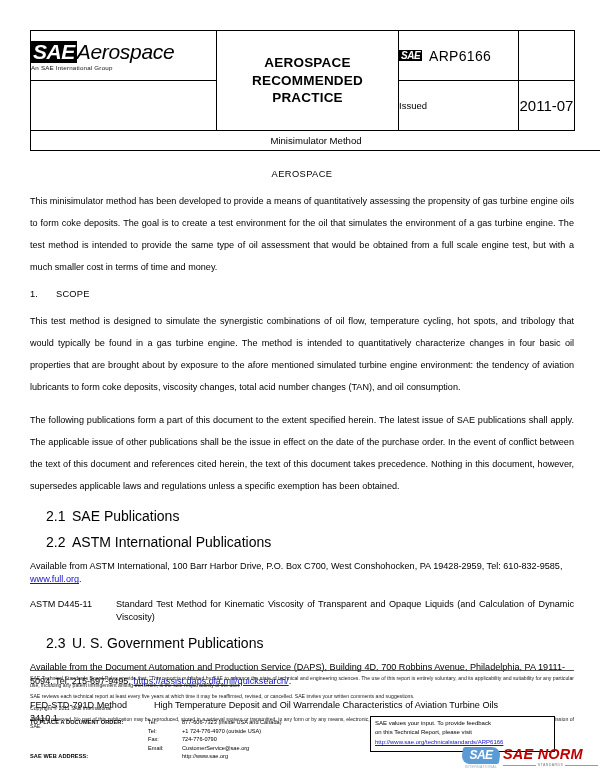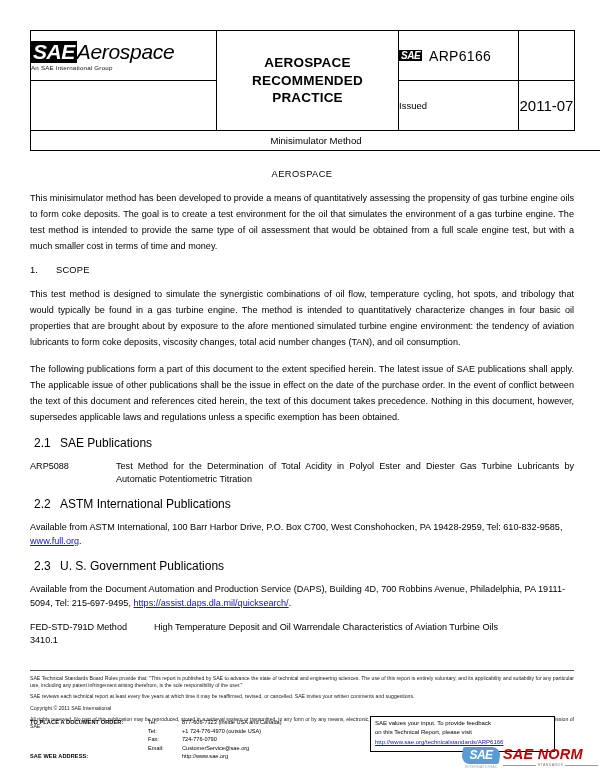--- a/index.html
+++ b/index.html
@@ -85,32 +85,32 @@
   .body { width: 544px; padding-top: 12px; }
   .center-head {
     text-align: center;
     font-size: 9.3px;
     letter-spacing: .4px;
     margin: 6px 0 11px 0;
   }
   p.just {
     text-align: justify;
     font-size: 9.1px;
-    line-height: 16px;
+    line-height: 22px;
     margin: 0 0 11px 0;
   }
   .sec-head {
     font-size: 9.3px;
     margin: 0 0 11px 0;
     letter-spacing: .2px;
   }
   .sec-head .n { display: inline-block; width: 26px; }
   .sub-head {
-    font-size: 12px;
-    margin: 0 0 10px 4px;
+    font-size: 14px;
+    margin: 0 0 10px 16px;
   }
   .sub-head .n { display: inline-block; width: 26px; }
   .avail {
     font-size: 9.1px;
     line-height: 13.4px;
     margin: 0 0 11px 0;
   }
   a.lnk { color: #1414c8; text-decoration: underline; }
 
   
@@ -259,29 +259,29 @@
     <div class="sec-head">
       <span class="n">1.</span><span>SCOPE</span>
     </div>
     <p class="just">This test method is designed to simulate the synergistic combinations of oil flow, temperature cycling, hot spots, and tribology that would typically be found in a gas turbine engine. The method is intended to quantitatively characterize changes in four basic oil properties that are brought about by exposure to the afore mentioned simulated turbine engine environment:  the tendency of aviation lubricants to form coke deposits, viscosity changes, total acid number changes (TAN), and oil consumption.</p>
 
     <p class="just">The following publications form a part of this document to the extent specified herein. The latest issue of SAE publications shall apply. The applicable issue of other publications shall be the issue in effect on the date of the purchase order. In the event of conflict between the text of this document and references cited herein, the text of this document takes precedence. Nothing in this document, however, supersedes applicable laws and regulations unless a specific exemption has been obtained.</p>
 
     <div class="sub-head">
       <span class="n">2.1</span><span>SAE Publications</span>
     </div>
-    <div class="ref">
-      <div class="ref-id w1">ARP5088</div>
-      <div class="ref-txt">Test Method for the Determination of Total Acidity in Polyol Ester and Diester Gas Turbine Lubricants by Automatic Potentiometric Titration</div>
-    </div>
 
     <div class="sub-head">
       <span class="n">2.2</span><span>ASTM International Publications</span>
     </div>
     <div class="avail"><span>Available from ASTM International, 100 Barr Harbor Drive, P.O. Box C700, West Conshohocken, PA 19428-2959, Tel: 610-832-9585, </span><a class="lnk" href="#">www.full.org</a><span>.</span></div>
+    <div class="ref">
+      <div class="ref-id w2">ASTM D445-11</div>
+      <div class="ref-txt">Standard Test Method for Kinematic Viscosity of Transparent and Opaque Liquids (and Calculation of Dynamic Viscosity)</div>
+    </div>
 
     <div class="sub-head">
       <span class="n">2.3</span><span>U. S. Government Publications</span>
     </div>
     <div class="avail"><span>Available from the Document Automation and Production Service (DAPS), Building 4D, 700 Robbins Avenue, Philadelphia, PA 19111-5094, Tel: 215-697-9495, </span><a class="lnk" href="#">https://assist.daps.dla.mil/quicksearch/</a><span>.</span></div>
     <div class="ref">
       <div class="ref-id w3">FED-STD-791D Method 3410.1</div>
       <div class="ref-txt">High Temperature Deposit and Oil Warrendale Characteristics of Aviation Turbine Oils</div>
     </div>
 

